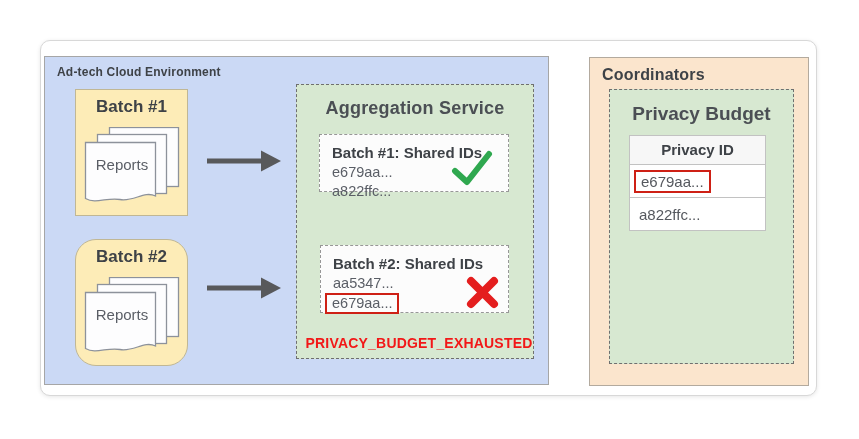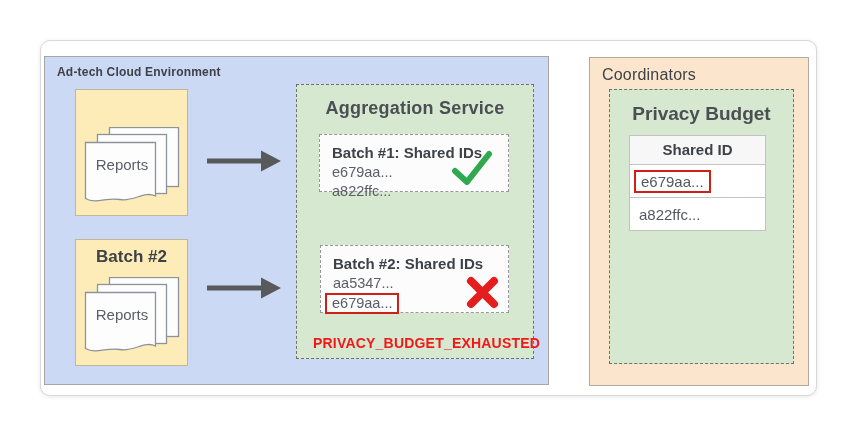--- a/index.html
+++ b/index.html
@@ -40,21 +40,21 @@
     letter-spacing: 0.2px;
   }
   .batch {
     position: absolute;
     left: 30px;
     width: 111px; height: 125px;
     background: #fdecb7;
     border: 1px solid #c0b795;
   }
   .batch-1 { top: 32px; }
-  .batch-2 { top: 182px; }
+  .batch-2 { top: 182px; border-radius: 21px; }
   .batch-title {
     position: absolute;
     left: 0; right: 0; top: 7px;
     text-align: center;
     font-size: 17px; font-weight: bold; color: #3e4247;
   }
   .doc-stack {
     position: absolute;
     left: 8px; top: 37px;
     width: 96px; height: 84px;
@@ -115,39 +115,39 @@
     margin-left: -8px;
     line-height: 17px;
   }
   .status-icon {
     position: absolute;
   }
   .check-pos { right: 15px; bottom: 2px; width: 42px; height: 42px; }
   .x-pos     { right: 8px;  bottom: 2px; width: 35px; height: 35px; }
   .error-label {
     position: absolute;
-    left: 16px; right: 0; top: 250px;
+    left: 8px; right: 0; top: 250px;
     text-align: center;
     font-size: 14px; font-weight: bold; color: #f21818;
     letter-spacing: 0.2px;
     white-space: nowrap;
   }
 
   
   .coordinators {
     position: absolute;
     left: 548px; top: 16px;
     width: 218px; height: 327px;
     background: #fbe5cd;
     border: 1px solid #b3aa9e;
   }
   .coord-title {
     position: absolute;
     left: 12px; top: 8px;
-    font-size: 16px; font-weight: normal; color: #3e4247;
+    font-size: 16px; font-weight: bold; color: #3e4247;
     letter-spacing: 0.2px;
   }
   .privacy {
     position: absolute;
     left: 19px; top: 31px;
     width: 183px; height: 273px;
     background: #d7e8d1;
     border: 1.5px dashed #6f6f6f;
   }
   .privacy-title {
@@ -189,20 +189,21 @@
 </head>
 <body>
 
 <div class="stage">
   <div class="card">
 
     <div class="adtech">
       <div class="adtech-title">Ad-tech Cloud Environment</div>
 
       <div class="batch batch-1">
+        <div class="batch-title">Batch #1</div>
         <svg class="doc-stack" viewBox="0 0 96 84" xmlns="http://www.w3.org/2000/svg">
           <rect x="25.5" y="0.5" width="69" height="59" fill="#fdfdfe" stroke="#8d929b" stroke-width="1.3"></rect>
           <rect x="13.5" y="7.5" width="69" height="59" fill="#fdfdfe" stroke="#8d929b" stroke-width="1.3"></rect>
           <path d="M1.5 15.5 H71.5 V69 C60 63.5 50 75 36 72.5 C23 70 12 77.5 1.5 71.5 Z" fill="#fdfdfe" stroke="#8d929b" stroke-width="1.3"></path>
         </svg>
         <div class="reports-label">Reports</div>
       </div>
 
       <div class="batch batch-2">
         <div class="batch-title">Batch #2</div>
@@ -250,21 +251,21 @@
       </div>
     </div>
 
     <div class="coordinators">
       <div class="coord-title">Coordinators</div>
 
       <div class="privacy">
         <div class="privacy-title">Privacy Budget</div>
 
         <div class="shared-table">
-          <div class="thead">Shared ID</div>
+          <div class="thead">Privacy ID</div>
           <div class="trow trow-1">
             <span class="red-outline">e679aa...</span>
           </div>
           <div class="trow trow-2">a822ffc...</div>
         </div>
       </div>
     </div>
 
   </div>
 </div>

